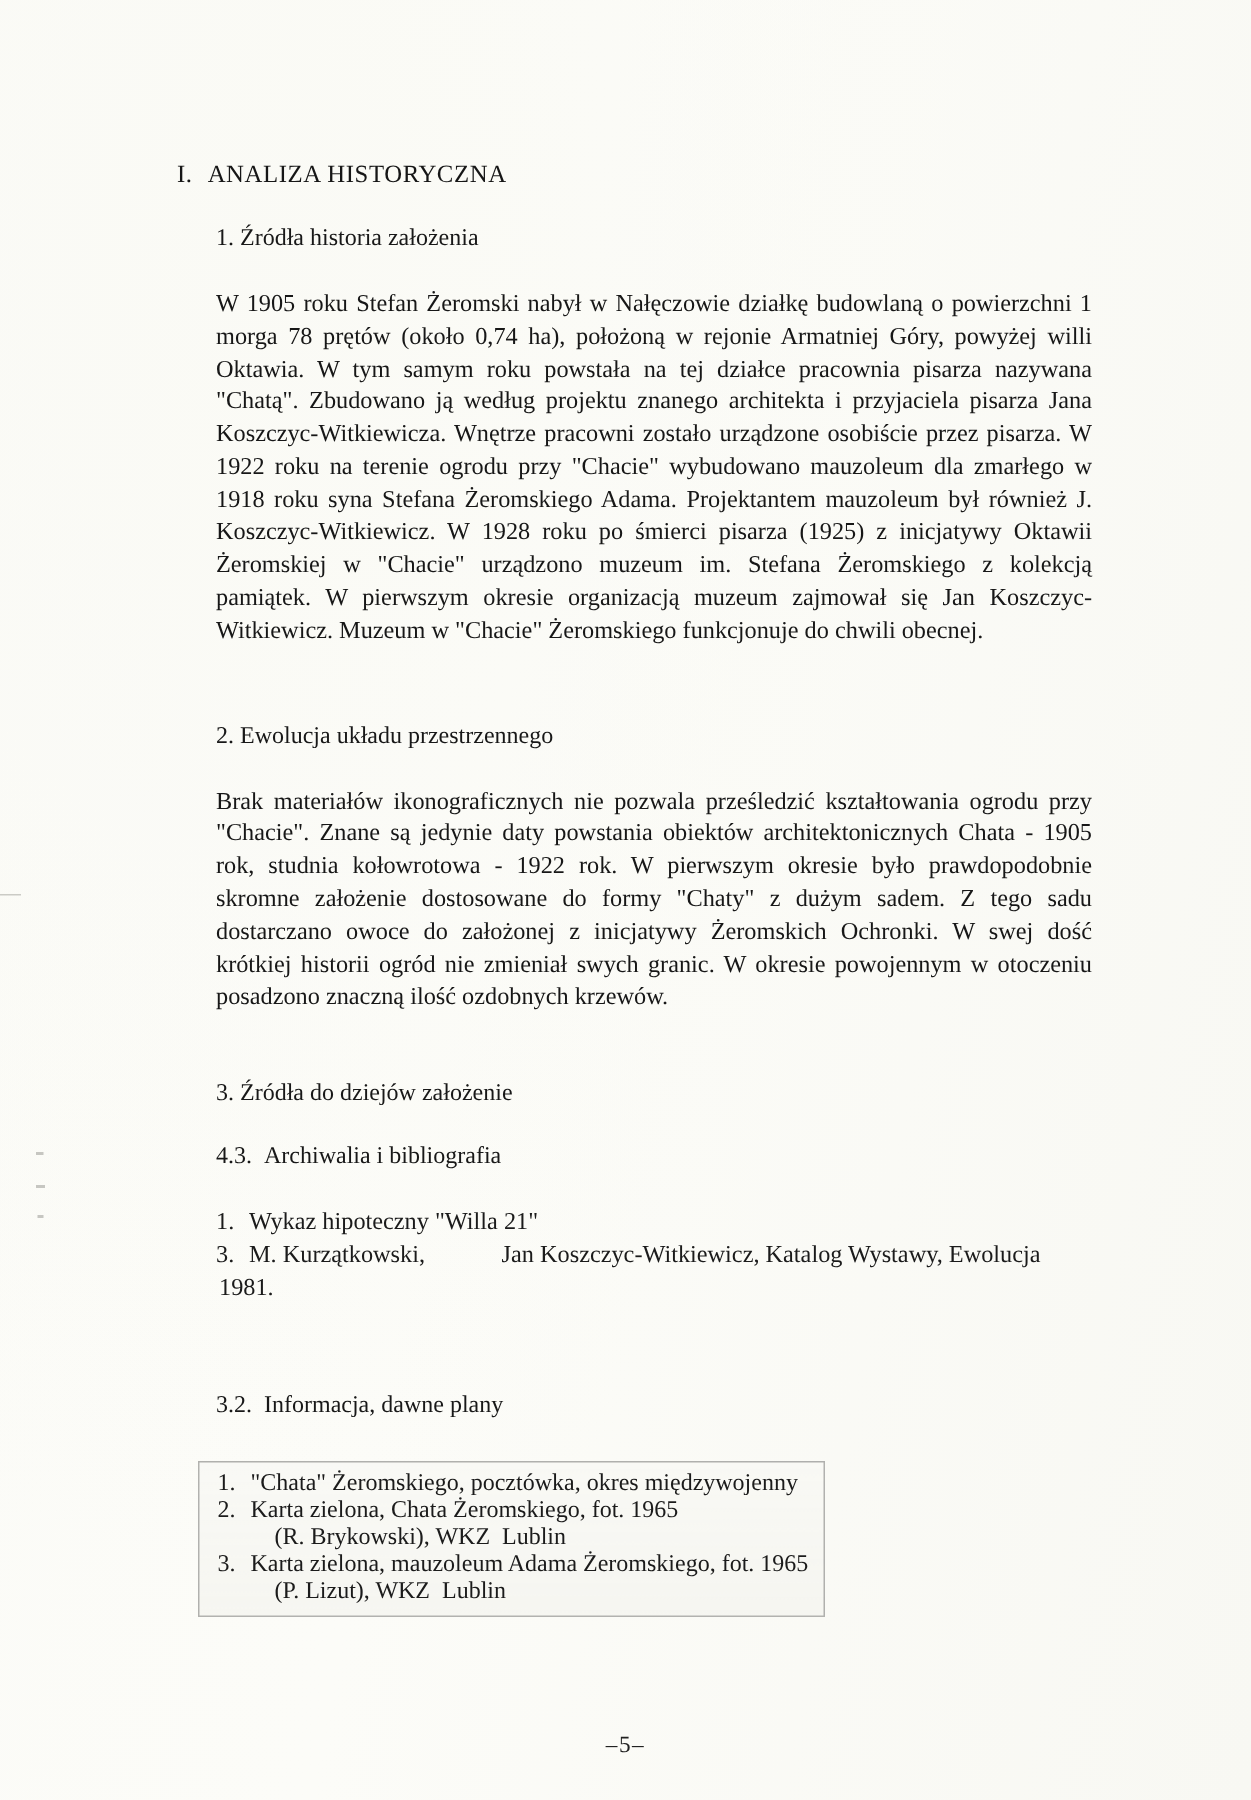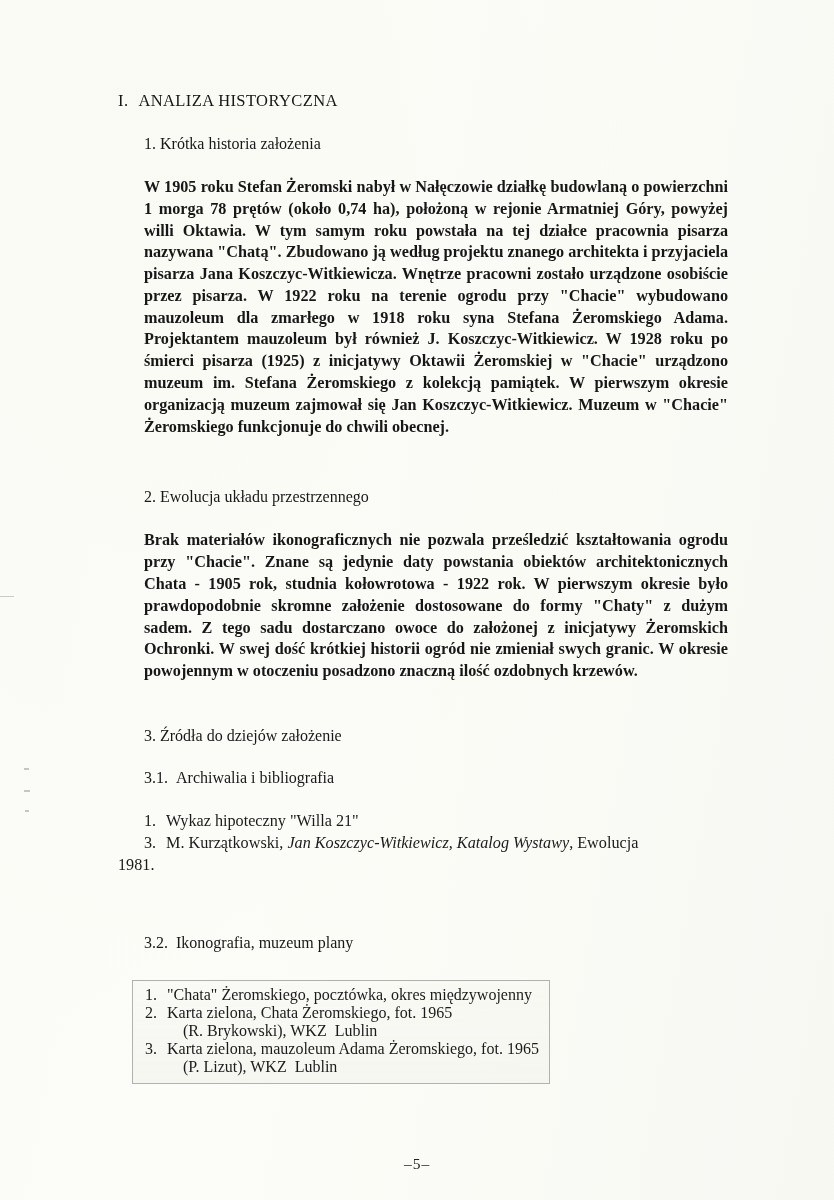--- a/index.html
+++ b/index.html
@@ -18,21 +18,21 @@
   .page {
     position: absolute;
     inset: 0;
     background:
       radial-gradient(ellipse at 20% 15%, rgba(250,250,245,0.9) 0%, rgba(250,249,243,0) 60%),
       linear-gradient(100deg, #fbfbf7 0%, #fcfcf8 40%, #f8f8f3 100%);
   }
   .content {
     position: absolute;
     left: 118px;
-    top: 91px;
+    top: 106px;
     width: 610px;
   }
   .section-title {
     font-size: 16.5px;
     letter-spacing: 0.4px;
     margin: 0 0 0 0;
     color: #161616;
   }
   .section-title .num {
     margin-right: 10px;
@@ -44,21 +44,20 @@
     padding-left: 26px;
   }
   .para {
     font-size: 16.2px;
     line-height: 1.345;
     text-align: justify;
     margin: 0;
     padding-left: 26px;
     color: #171717;
     hyphens: none;
-    font-weight: bold;
   }
   .spacer-lg { height: 34px; }
   .spacer-md { height: 24px; }
   .spacer-sm { height: 16px; }
   .spacer-xs { height: 10px; }
 
   .list {
     padding-left: 26px;
     margin: 0;
     font-size: 16.2px;
@@ -66,25 +65,26 @@
   }
   .list-row {
     display: block;
     white-space: pre-wrap;
   }
   .list-row .idx {
     display: inline-block;
     width: 22px;
   }
   .ital {
-    font-style: italic;
+    margin-left: 47px;
   }
   .hang {
     padding-left: 0;
     display: block;
+    margin-left: 28px;
   }
   .boxed {
     margin-left: 14px;
     margin-top: 4px;
     padding: 5px 10px 7px 12px;
     border: 1px solid rgba(90,90,90,0.45);
     display: inline-block;
     background: linear-gradient(180deg, rgba(248,248,244,0.7), rgba(244,244,239,0.75));
   }
   .boxed .list-row {
@@ -133,21 +133,21 @@
   <div class="content">
 
     <div class="section-title">
       <span class="num">I.</span><span>ANALIZA  HISTORYCZNA</span>
     </div>
 
     <div class="spacer-md"></div>
 
     <div class="sub-head">
       <span>1.</span>
-      <span>Krótka historia założenia</span>
+      <span>Źródła historia założenia</span>
     </div>
 
     <div class="spacer-md"></div>
 
     <p class="para">W 1905 roku Stefan Żeromski nabył w Nałęczowie działkę budowlaną o powierzchni 1 morga 78 prętów (około 0,74 ha), położoną w rejonie Armatniej Góry, powyżej willi Oktawia.  W  tym  samym  roku  powstała  na  tej  działce  pracownia  pisarza  nazywana "Chatą".  Zbudowano ją według projektu znanego architekta i przyjaciela pisarza Jana Koszczyc-Witkiewicza. Wnętrze pracowni zostało urządzone osobiście przez pisarza. W 1922 roku na terenie ogrodu przy "Chacie" wybudowano mauzoleum dla zmarłego w 1918 roku syna Stefana Żeromskiego Adama. Projektantem mauzoleum był również J. Koszczyc-Witkiewicz.  W  1928 roku   po  śmierci  pisarza  (1925)  z  inicjatywy   Oktawii Żeromskiej  w  "Chacie"  urządzono  muzeum  im.  Stefana  Żeromskiego  z  kolekcją pamiątek.  W  pierwszym    okresie  organizacją  muzeum  zajmował  się  Jan  Koszczyc-Witkiewicz. Muzeum w "Chacie" Żeromskiego funkcjonuje do chwili obecnej.</p>
 
     <div class="spacer-lg"></div>
     <div class="spacer-sm"></div>
 
     <div class="sub-head">
@@ -163,40 +163,40 @@
     <div class="spacer-xs"></div>
 
     <div class="sub-head">
       <span>3.</span>
       <span>Źródła do dziejów założenie</span>
     </div>
 
     <div class="spacer-md"></div>
 
     <div class="sub-head">
-      <span>3.1.</span>
+      <span>4.3.</span>
       &nbsp;<span>Archiwalia i bibliografia</span>
     </div>
 
     <div class="spacer-md"></div>
 
     <div class="list">
       <span class="list-row"><span class="idx">1.</span><span>Wykaz hipoteczny "Willa 21"</span></span>
       <span class="list-row"><span class="idx">3.</span><span>M. Kurzątkowski,</span> <span class="ital">Jan Koszczyc-Witkiewicz, Katalog Wystawy</span><span>, Ewolucja</span></span>
     </div>
     <div class="list" style="padding-left:0;">
       <span class="hang">1981.</span>
     </div>
 
     <div class="spacer-lg"></div>
     <div class="spacer-md"></div>
 
     <div class="sub-head">
       <span>3.2.</span>
-      &nbsp;<span>Ikonografia, muzeum plany</span>
+      &nbsp;<span>Informacja, dawne plany</span>
     </div>
 
     <div class="spacer-md"></div>
 
     <div class="boxed">
       <span class="list-row"><span class="idx">1.</span><span>"Chata" Żeromskiego, pocztówka, okres międzywojenny</span></span>
       <span class="list-row"><span class="idx">2.</span><span>Karta zielona, Chata Żeromskiego, fot. 1965</span></span>
       <span class="list-row"><span class="indent"></span><span>(R. Brykowski), WKZ  Lublin</span></span>
       <span class="list-row"><span class="idx">3.</span><span>Karta zielona, mauzoleum Adama Żeromskiego, fot. 1965</span></span>
       <span class="list-row"><span class="indent"></span><span>(P. Lizut), WKZ  Lublin</span></span>

